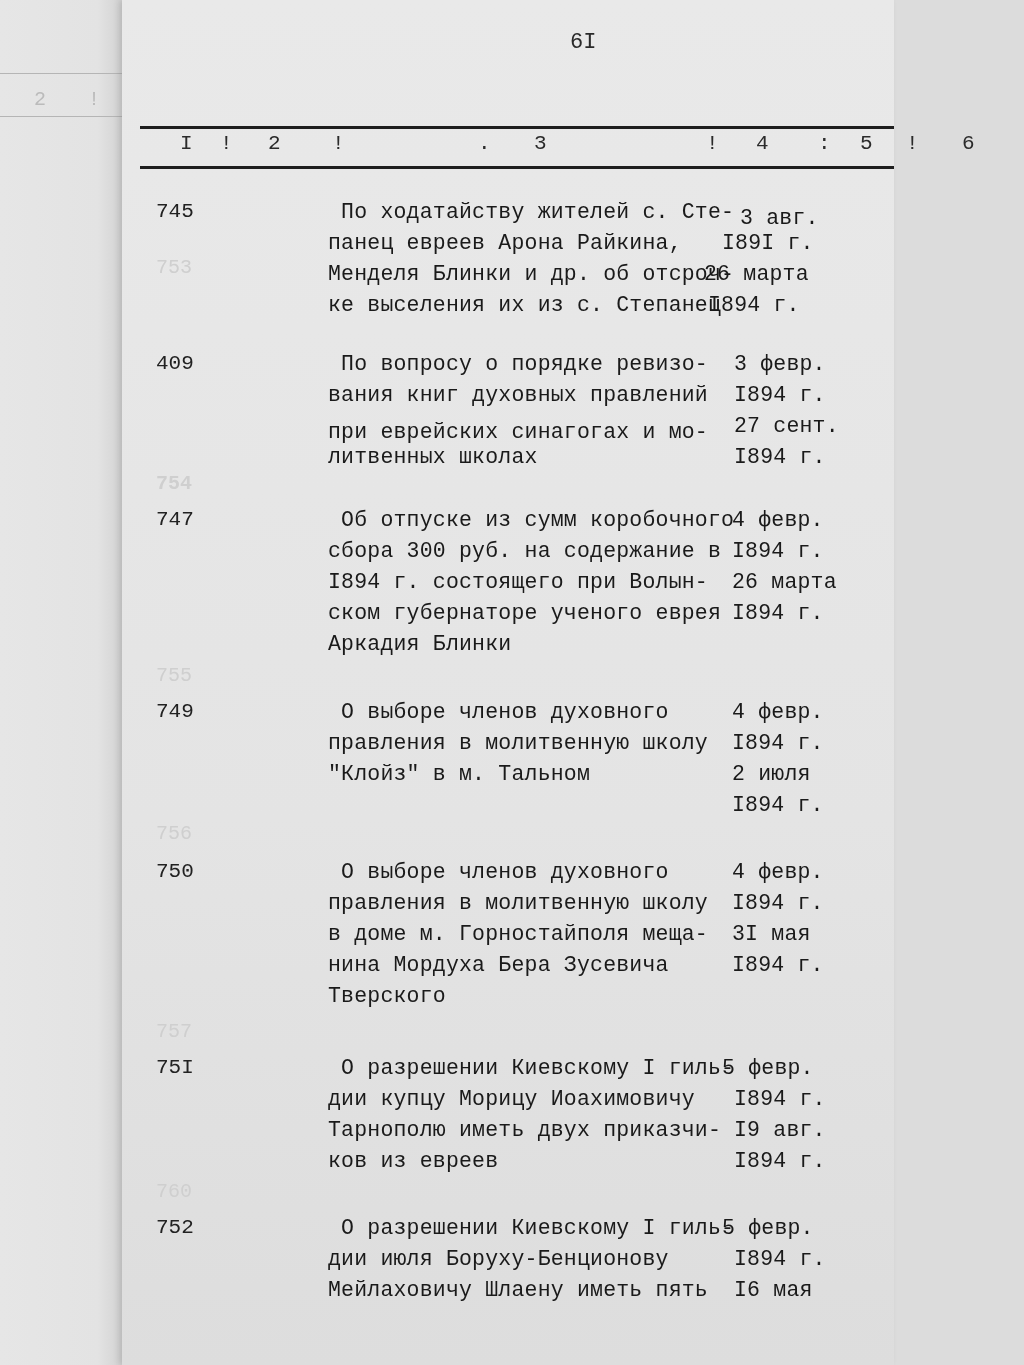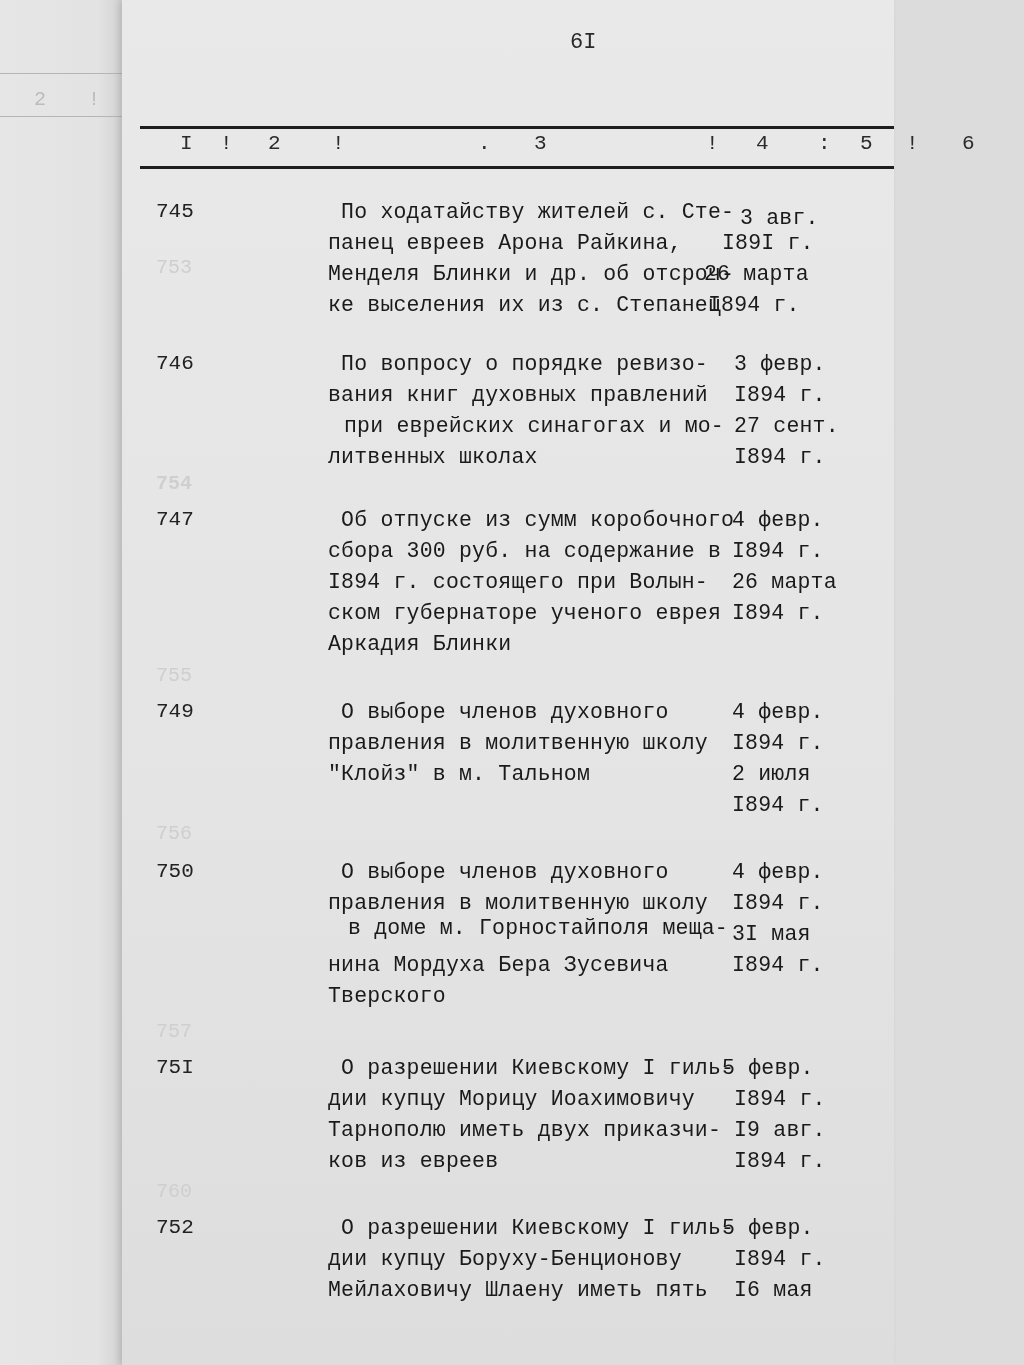--- a/index.html
+++ b/index.html
@@ -101,24 +101,24 @@
     <span class="line" style="top:31px;">панец евреев Арона Райкина,</span>
     <span class="line" style="top:62px;">Менделя Блинки и др. об отсроч-</span>
     <span class="line" style="top:93px;">ке выселения их из с. Степанец</span>
     <span class="date" style="top:6px; left:618px;">3 авг.</span>
     <span class="date" style="top:31px;">I89I г.</span>
     <span class="date" style="top:62px; left:582px;">26 марта</span>
     <span class="date" style="top:93px; left:586px;">I894 г.</span>
   </div>
 
   <div class="entry" style="top:352px;">
-    <span class="num">746</span>
+    <span class="num">409</span>
     <span class="line" style="top:0px;"> По вопросу о порядке ревизо-</span>
     <span class="line" style="top:31px;">вания книг духовных правлений</span>
-    <span class="line" style="top:62px;margin-left:16px;">при еврейских синагогах и мо-</span>
+    <span class="line" style="top:68px;">при еврейских синагогах и мо-</span>
     <span class="line" style="top:93px;">литвенных школах</span>
     <span class="date" style="top:0px; left:612px;">3 февр.</span>
     <span class="date" style="top:31px; left:612px;">I894 г.</span>
     <span class="date" style="top:62px; left:612px;">27 сент.</span>
     <span class="date" style="top:93px; left:612px;">I894 г.</span>
   </div>
 
   <div class="entry" style="top:508px;">
     <span class="num">747</span>
     <span class="line" style="top:0px;"> Об отпуске из сумм коробочного</span>
@@ -140,21 +140,21 @@
     <span class="date" style="top:0px; left:610px;">4 февр.</span>
     <span class="date" style="top:31px; left:610px;">I894 г.</span>
     <span class="date" style="top:62px; left:610px;">2 июля</span>
     <span class="date" style="top:93px; left:610px;">I894 г.</span>
   </div>
 
   <div class="entry" style="top:860px;">
     <span class="num">750</span>
     <span class="line" style="top:0px;"> О выборе членов духовного</span>
     <span class="line" style="top:31px;">правления в молитвенную школу</span>
-    <span class="line" style="top:56px;margin-left:20px;">в доме м. Горностайполя меща-</span>
+    <span class="line" style="top:62px;">в доме м. Горностайполя меща-</span>
     <span class="line" style="top:93px;">нина Мордуха Бера Зусевича</span>
     <span class="line" style="top:124px;">Тверского</span>
     <span class="date" style="top:0px; left:610px;">4 февр.</span>
     <span class="date" style="top:31px; left:610px;">I894 г.</span>
     <span class="date" style="top:62px; left:610px;">3I мая</span>
     <span class="date" style="top:93px; left:610px;">I894 г.</span>
   </div>
 
   <div class="entry" style="top:1056px;">
     <span class="num">75I</span>
@@ -164,20 +164,20 @@
     <span class="line" style="top:93px;">ков из евреев</span>
     <span class="date" style="top:0px; left:600px;">5 февр.</span>
     <span class="date" style="top:31px; left:612px;">I894 г.</span>
     <span class="date" style="top:62px; left:612px;text-align:right;">I9 авг.</span>
     <span class="date" style="top:93px; left:612px;">I894 г.</span>
   </div>
 
   <div class="entry" style="top:1216px;">
     <span class="num">752</span>
     <span class="line" style="top:0px;"> О разрешении Киевскому I гиль-</span>
-    <span class="line" style="top:31px;">дии купцу Боруху-Бенционову</span>
+    <span class="line" style="top:31px;">дии июля Боруху-Бенционову</span>
     <span class="line" style="top:62px;">Мейлаховичу Шлаену иметь пять</span>
     <span class="date" style="top:0px; left:600px;">5 февр.</span>
     <span class="date" style="top:31px; left:612px;">I894 г.</span>
     <span class="date" style="top:62px; left:612px;">I6 мая</span>
   </div>
 
 </div>
 
 </body></html>

